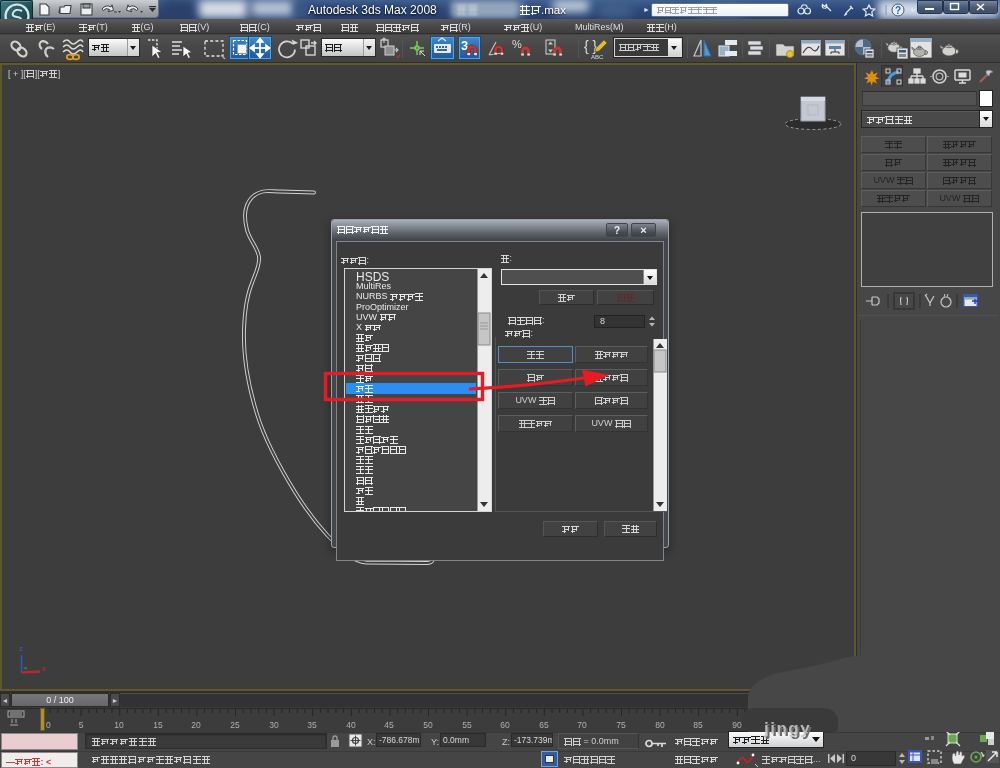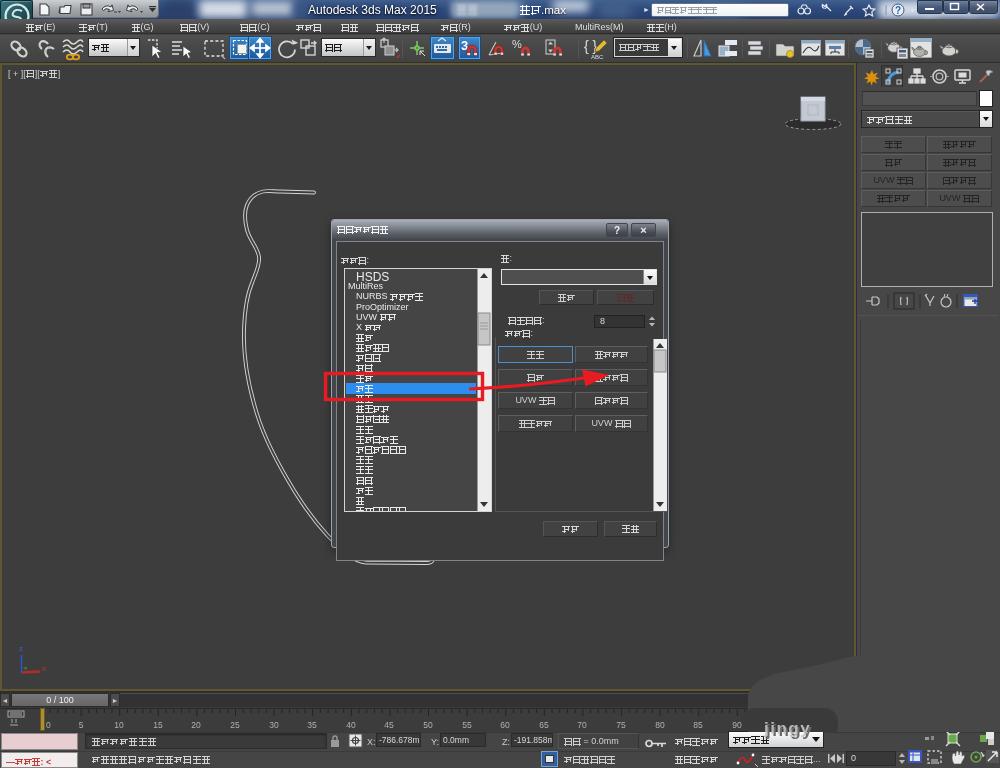--- a/index.html
+++ b/index.html
@@ -43,21 +43,21 @@
 <path d="M113,7 h7 l-3.5,4 z" fill="#2e3134"></path>
     <rect x="113" y="5" width="7" height="1.2" fill="#2e3134"></rect>
 </svg>
 <div style="position:absolute;left:0px;top:0px;width:33px;height:33px;background:linear-gradient(135deg,#3d7b88,#1f4c53 60%,#143339);border:1px solid #0d2a2e;border-radius:3px;box-shadow:inset 0 1px 0 rgba(255,255,255,.25);"></div>
 <svg style="position:absolute;left:3px;top:2px;width:28px;height:28px;" viewBox="0 0 28 28">
 <circle cx="14" cy="14" r="11.5" fill="none" stroke="#d6e6e9" stroke-width="2.2"></circle>
 <path d="M19,9 q-7,-3 -9,2 q-1.5,3.5 4,4 q5,0.5 4,4 q-1.5,4 -8,1.5" fill="none" stroke="#d6e6e9" stroke-width="2"></path>
 <path d="M23,25 l7,0 -3.5,4 z" fill="#1a1a1a"></path>
 </svg>
 <div style="position:absolute;left:308px;top:4px;display:flex;align-items:center;height:12px;font-size:12px;">
-    <span style="color:#fff;text-shadow:0 1px 2px rgba(0,0,0,.8),0 0 4px rgba(0,0,0,.5);">Autodesk 3ds Max  2015</span>
+    <span style="color:#fff;text-shadow:0 1px 2px rgba(0,0,0,.8),0 0 4px rgba(0,0,0,.5);">Autodesk 3ds Max  2008</span>
   </div>
 <div style="position:absolute;left:452px;top:2px;width:64px;height:15px;background:#97a8bd;filter:blur(2.5px);opacity:.8;"></div>
 <div style="position:absolute;left:456px;top:4px;filter:blur(1.5px);height:11px;display:flex;align-items:center;">
     <span class="zht" style="--gc:#dde4ec;color:#dde4ec;font-size:11px;"><i class="z p2" style="width:10.0px;height:10.0px;margin:0 0.5px;"></i><i class="z p2" style="width:10.0px;height:10.0px;margin:0 0.5px;"></i></span>
   </div>
 <div style="position:absolute;left:519px;top:4px;display:flex;align-items:center;height:12px;font-size:12px;">
     <span class="zht" style="--gc:#fff;color:#fff;font-size:11px;"><i class="z p2" style="width:10.0px;height:10.0px;margin:0 0.5px;"></i><i class="z p3" style="width:10.0px;height:10.0px;margin:0 0.5px;"></i></span>
     <span style="font-size:11.5px;color:#fff;text-shadow:0 1px 2px rgba(0,0,0,.8);">.max</span>
   </div>
 <div style="position:absolute;left:643px;top:6px;display:flex;align-items:center;height:7px;font-size:7px;">
@@ -624,21 +624,21 @@
     <span style="color:#c8c8c8;">X:</span>
   </div>
 <div style="position:absolute;left:376px;top:733px;width:45px;height:14px;background:#383838;border:1px solid #2a2a2a;color:#d8d8d8;font-size:8.5px;line-height:12px;padding-left:2px;overflow:hidden;white-space:nowrap;">-786.678m</div>
 <div style="position:absolute;left:431px;top:737px;display:flex;align-items:center;height:9px;font-size:9px;">
     <span style="color:#c8c8c8;">Y:</span>
   </div>
 <div style="position:absolute;left:440px;top:733px;width:46px;height:14px;background:#383838;border:1px solid #2a2a2a;color:#d8d8d8;font-size:8.5px;line-height:12px;padding-left:2px;overflow:hidden;white-space:nowrap;">0.0mm</div>
 <div style="position:absolute;left:502px;top:737px;display:flex;align-items:center;height:9px;font-size:9px;">
     <span style="color:#c8c8c8;">Z:</span>
   </div>
-<div style="position:absolute;left:511px;top:733px;width:42px;height:14px;background:#383838;border:1px solid #2a2a2a;color:#d8d8d8;font-size:8.5px;line-height:12px;padding-left:2px;overflow:hidden;white-space:nowrap;">-191.858m</div>
+<div style="position:absolute;left:511px;top:733px;width:42px;height:14px;background:#383838;border:1px solid #2a2a2a;color:#d8d8d8;font-size:8.5px;line-height:12px;padding-left:2px;overflow:hidden;white-space:nowrap;">-173.739m</div>
 <div style="position:absolute;left:558px;top:733px;width:81px;height:16px;background:#424242;border:1px solid #555;border-right-color:#333;"></div>
 <div style="position:absolute;left:564px;top:737px;display:flex;align-items:center;height:9px;font-size:9px;">
     <span class="zht" style="--gc:#cfcfcf;color:#cfcfcf;font-size:9px;"><i class="z p1" style="width:8.0px;height:8.0px;margin:0 0.25px;"></i><i class="z p1" style="width:8.0px;height:8.0px;margin:0 0.25px;"></i><span>&nbsp;=&nbsp;0.0mm</span></span>
   </div>
 <svg style="position:absolute;left:644px;top:737px;width:30px;height:13px;" viewBox="0 0 30 13">
     <circle cx="5" cy="6.5" r="3" fill="none" stroke="#dcdcdc" stroke-width="1.7"></circle>
     <path d="M8,6.5 h14 m-4,0 v3.5 m-4,-3.5 v2.5" stroke="#dcdcdc" stroke-width="1.7" fill="none"></path>
   </svg>
 <div style="position:absolute;left:675px;top:737px;display:flex;align-items:center;height:9px;font-size:9px;">
     <span class="zht" style="--gc:#d8d8d8;color:#d8d8d8;font-size:9px;"><i class="z p3" style="width:8.0px;height:8.0px;margin:0 0.3px;"></i><i class="z p1" style="width:8.0px;height:8.0px;margin:0 0.3px;"></i><i class="z p0" style="width:8.0px;height:8.0px;margin:0 0.3px;"></i><i class="z p3" style="width:8.0px;height:8.0px;margin:0 0.3px;"></i><i class="z p3" style="width:8.0px;height:8.0px;margin:0 0.3px;"></i></span>
@@ -743,21 +743,21 @@
 <div style="position:absolute;left:631px;top:223px;width:25px;height:14px;background:linear-gradient(rgba(125,131,140,.9),rgba(68,72,79,.9) 70%,rgba(60,64,70,.9));border:1px solid #42464c;border-radius:2px;color:#eeeeee;font-size:11px;font-weight:bold;text-align:center;line-height:13px;">×</div>
 <div style="position:absolute;left:336px;top:241px;width:328px;height:320px;background:#3b3b3b;border:1px solid #80868d;"></div>
 <div style="position:absolute;left:341px;top:256px;display:flex;align-items:center;height:9px;font-size:9px;">
     <span class="zht" style="--gc:#d8d8d8;color:#d8d8d8;font-size:9px;"><i class="z p3" style="width:8.0px;height:8.0px;margin:0 0.25px;"></i><i class="z p3" style="width:8.0px;height:8.0px;margin:0 0.25px;"></i><i class="z p1" style="width:8.0px;height:8.0px;margin:0 0.25px;"></i><span>:</span></span>
   </div>
 <div style="position:absolute;left:344px;top:268px;width:148px;height:244px;background:#454545;border:1px solid #d4d4d4;"></div>
 <div style="position:absolute;left:345px;top:269px;width:146px;height:242px;overflow:hidden;">
     <div style="position:absolute;left:11px;top:3.0px;display:flex;align-items:center;height:9px;font-size:9px;">
       <span class="zht" style="--gc:#eaeaea;color:#eaeaea;font-size:12px;"><span>HSDS</span></span>
     </div>
-    <div style="position:absolute;left:3px;top:13.2px;display:flex;align-items:flex-end;height:9px;font-size:9px;">
+    <div style="position:absolute;left:11px;top:13.2px;display:flex;align-items:flex-end;height:9px;font-size:9px;">
       <span class="zht" style="--gc:#eaeaea;color:#eaeaea;font-size:9px;"><span>MultiRes</span></span>
     </div>
     <div style="position:absolute;left:11px;top:23.4px;display:flex;align-items:center;height:9px;font-size:9px;">
       <span class="zht" style="--gc:#eaeaea;color:#eaeaea;font-size:9px;"><span>NURBS&nbsp;</span><i class="z p3" style="width:8.0px;height:8.0px;margin:0 0.2px;"></i><i class="z p3" style="width:8.0px;height:8.0px;margin:0 0.2px;"></i><i class="z p3" style="width:8.0px;height:8.0px;margin:0 0.2px;"></i><i class="z p0" style="width:8.0px;height:8.0px;margin:0 0.2px;"></i></span>
     </div>
     <div style="position:absolute;left:11px;top:33.599999999999994px;display:flex;align-items:center;height:9px;font-size:9px;">
       <span class="zht" style="--gc:#eaeaea;color:#eaeaea;font-size:9px;"><span>ProOptimizer</span></span>
     </div>
     <div style="position:absolute;left:11px;top:43.8px;display:flex;align-items:center;height:9px;font-size:9px;">
       <span class="zht" style="--gc:#eaeaea;color:#eaeaea;font-size:9px;"><span>UVW&nbsp;</span><i class="z p3" style="width:8.0px;height:8.0px;margin:0 0.2px;"></i><i class="z p3" style="width:8.0px;height:8.0px;margin:0 0.2px;"></i></span>

